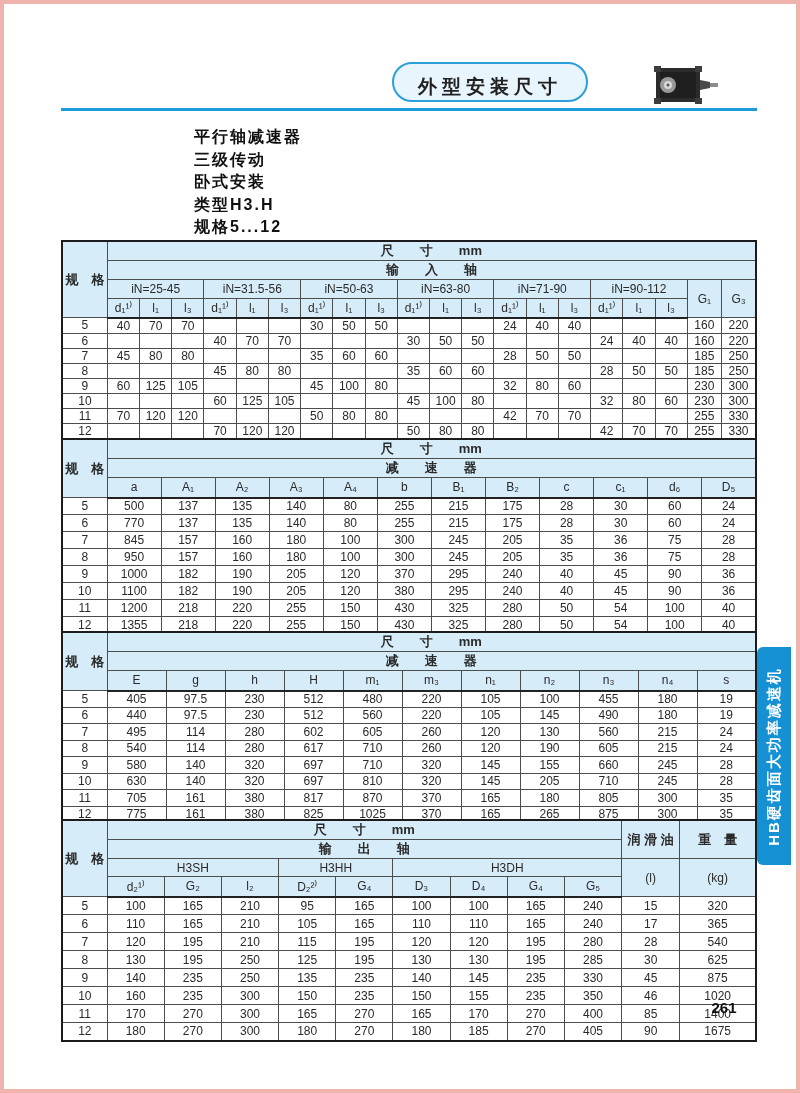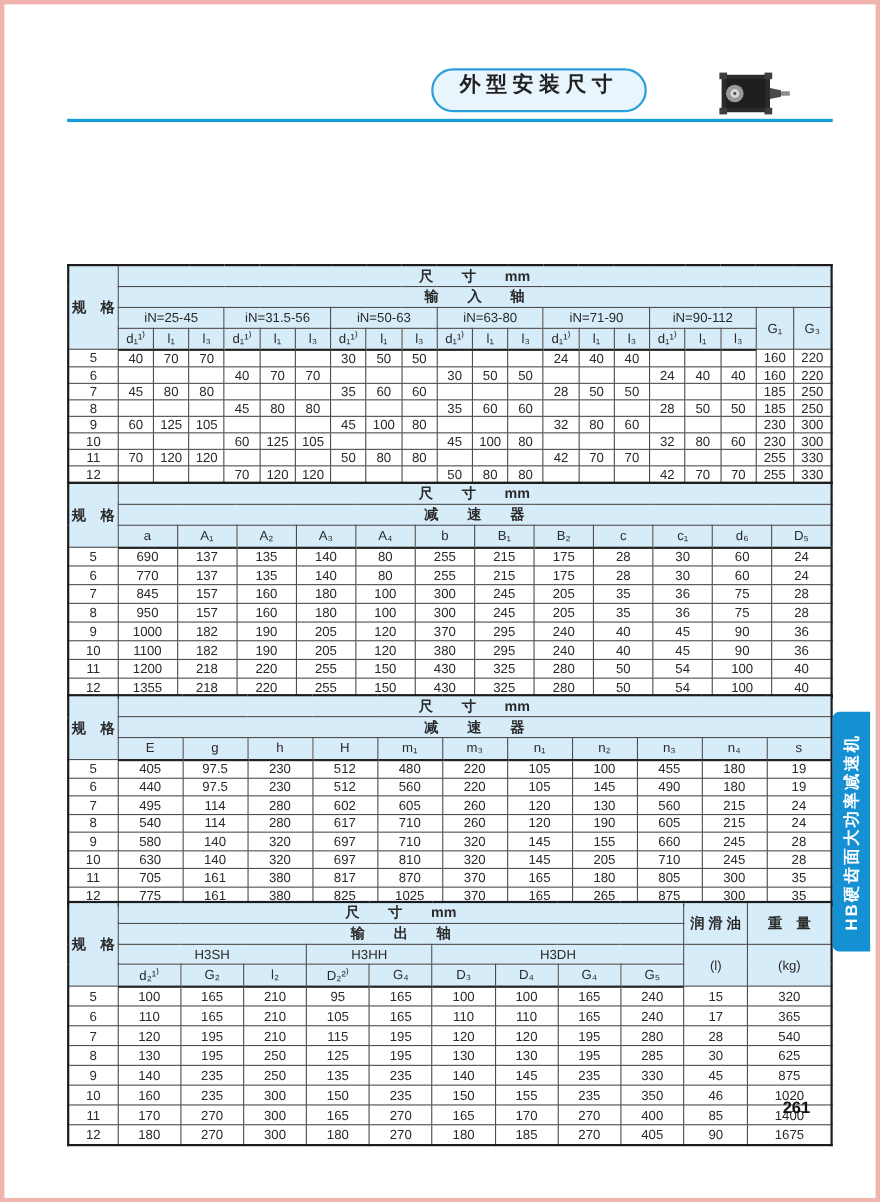--- a/index.html
+++ b/index.html
@@ -6,21 +6,21 @@
   *{box-sizing:border-box;}
   .page{
     position:relative;width:800px;height:1093px;margin:0 auto;
     background:#ffffff;border:4px solid #f0b3ad;overflow:hidden;
     font-family:"Liberation Sans", sans-serif;color:#222;
   }
   
   .badge{
     position:absolute;left:388px;top:58px;width:196px;height:40px;
     background:#e9f5fc;border:2px solid #2b9fd9;border-radius:21px;
-    display:flex;align-items:flex-start;justify-content:center;
+    display:flex;align-items:flex-end;justify-content:center;
     font-size:19px;font-weight:bold;letter-spacing:5px;color:#222;
   }
   .gear-photo{position:absolute;left:648px;top:60px;width:68px;height:42px;}
   .header-rule{position:absolute;left:57px;top:104px;width:696px;height:3px;background:#1b9cd8;}
   
   .title-block{position:absolute;left:190px;top:122px;font-size:16px;font-weight:bold;
     letter-spacing:2px;line-height:22.5px;color:#111;}
   
   .tbl-wrap{position:absolute;left:57px;width:696px;}
   .t1{top:236px;} .t2{top:434px;} .t3{top:627px;} .t4{top:815px;}
@@ -84,20 +84,27 @@
       <circle cx="16" cy="21" r="8" fill="#9a9a9a"></circle>
       <circle cx="16" cy="21" r="4" fill="#d9d9d9"></circle>
       <circle cx="16" cy="21" r="1.5" fill="#555"></circle>
       <polygon points="48,16 58,18 58,24 48,26" fill="#4a4a4a"></polygon>
       <rect x="58" y="19" width="8" height="4" fill="#8c8c8c"></rect>
     </svg>
   </div>
 
   <div class="header-rule"></div>
 
+  <div class="title-block">
+    <div>平行轴减速器</div>
+    <div>三级传动</div>
+    <div>卧式安装</div>
+    <div>类型H3.H</div>
+    <div>规格5...12</div>
+  </div>
 
   <div class="tbl-wrap t1">
     <table class="t1">
       <colgroup>
         <col class="cw-spec">
         <col class="cw-d">
           <col class="cw-d">
           <col class="cw-d">
           <col class="cw-d">
           <col class="cw-d">
@@ -381,21 +388,21 @@
             <th>B₂</th>
             <th>c</th>
             <th>c₁</th>
             <th>d₆</th>
             <th>D₅</th>
           </tr>
         </thead>
       <tbody>
           <tr>
             <td>5</td>
-            <td>690</td>
+            <td>500</td>
             <td>137</td>
             <td>135</td>
             <td>140</td>
             <td>80</td>
             <td>255</td>
             <td>215</td>
             <td>175</td>
             <td>28</td>
             <td>30</td>
             <td>60</td>

